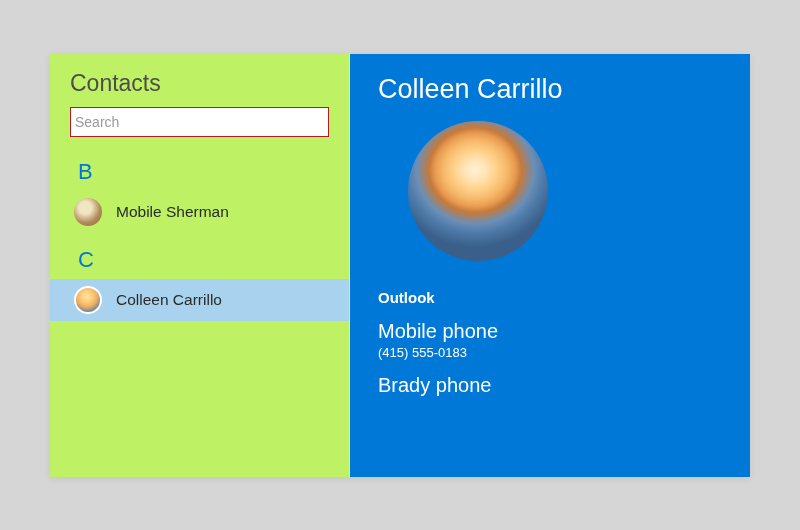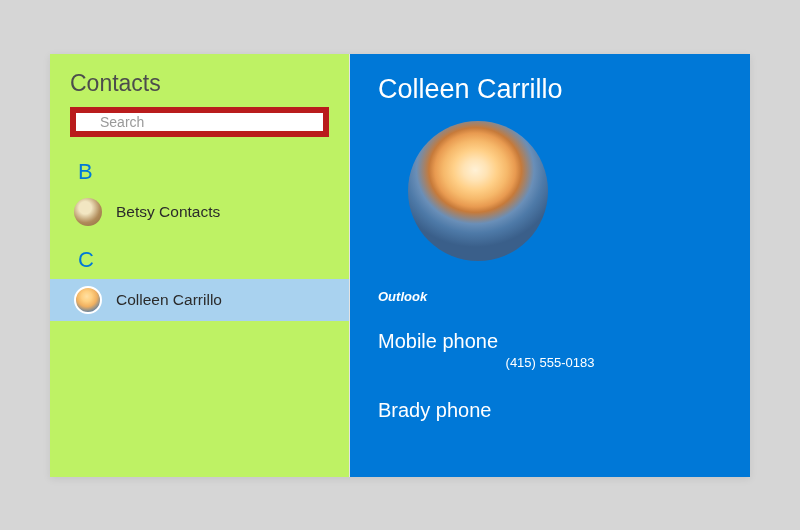--- a/index.html
+++ b/index.html
@@ -29,23 +29,23 @@
     }
     .left-header {
       font-size: 23px;
       color: #4c4c4c;
       font-weight: 400;
       padding: 16px 0 10px 20px;
     }
     .search-box {
       margin: 0 20px 8px 20px;
       height: 30px;
-      border: 6px solid #b91c1c;
+      border: 1px solid #b91c1c;
       background: #fff;
-      padding: 0 24px;
+      padding: 0 4px;
       font-size: 14px;
       color: #888;
       outline: none;
     }
     .search-box::placeholder { color: #9a9a9a; }
     .group-header {
       color: #0078d7;
       font-size: 22px;
       font-weight: 400;
       padding: 14px 0 6px 28px;
@@ -95,49 +95,47 @@
       border-radius: 50%;
       margin-left: 30px;
       margin-bottom: 28px;
       background: radial-gradient(ellipse 60% 55% at 48% 35%,
                   #fff1d6 0%, #ffe3b4 14%, #ffd088 26%,
                   #f6b86a 38%, #e89a50 48%,
                   #c67a3a 55%, #6a8fb8 70%, #4e7aa8 82%,
                   #3a5f8a 100%);
     }
     .source-label {
-      font-size: 13px;
+      font-size: 15px;
       font-weight: 600;
-      margin-bottom: 26px;
-      font-style: italic;
+      margin-bottom: 14px;
     }
     .field-label {
       font-size: 20px;
       font-weight: 400;
       margin-bottom: 2px;
     }
     .field-value {
       font-size: 13px;
       font-weight: 400;
-      margin-bottom: 29px;
-      text-align: center;
+      margin-bottom: 14px;
     }
   </style>
 </head>
 <body>
 
 <div class="window">
   <div class="left-pane">
     <div class="left-header">Contacts</div>
     <input class="search-box" type="text" placeholder="Search" style="">
     <div id="contacts-list">
         <div class="group-header">B</div>
         <div class="contact-row">
           <div class="avatar-sm av-b2"></div>
-          <div class="contact-name">Betsy Contacts</div>
+          <div class="contact-name">Mobile Sherman</div>
         </div>
         <div class="group-header">C</div>
         <div class="contact-row selected">
           <div class="avatar-sm av-c1"></div>
           <div class="contact-name">Colleen Carrillo</div>
         </div>
       </div>
   </div>
   <div class="right-pane">
     <div class="detail-name">Colleen Carrillo</div>

